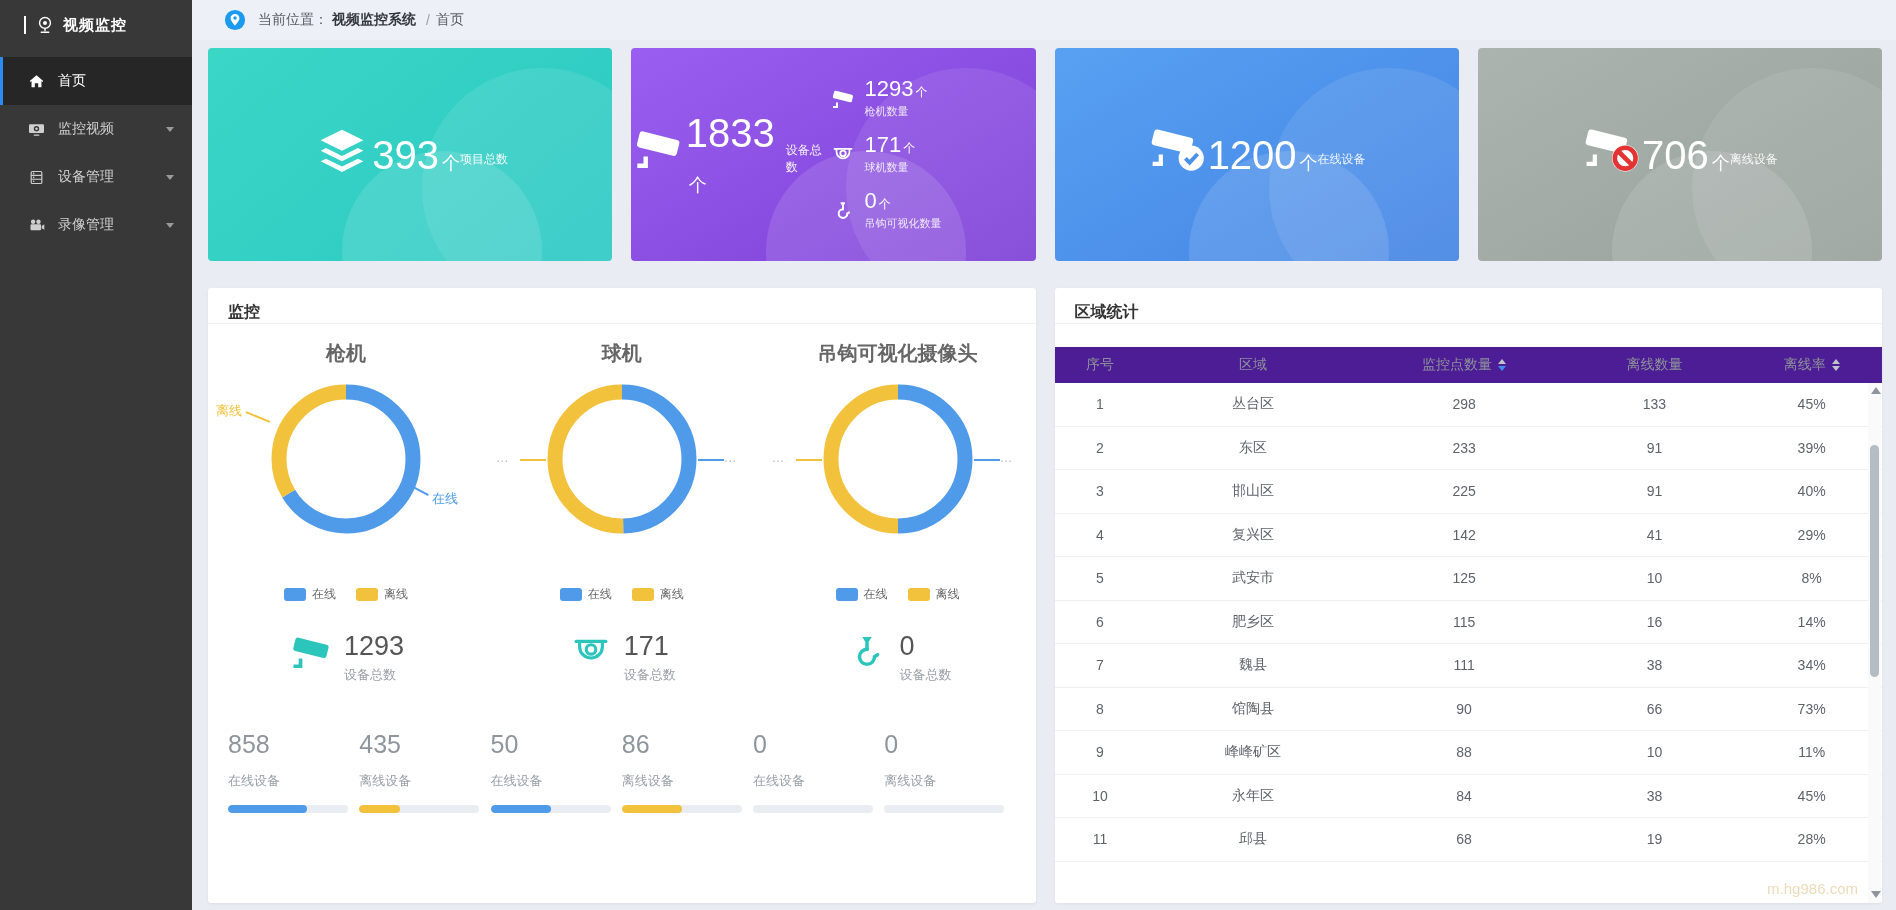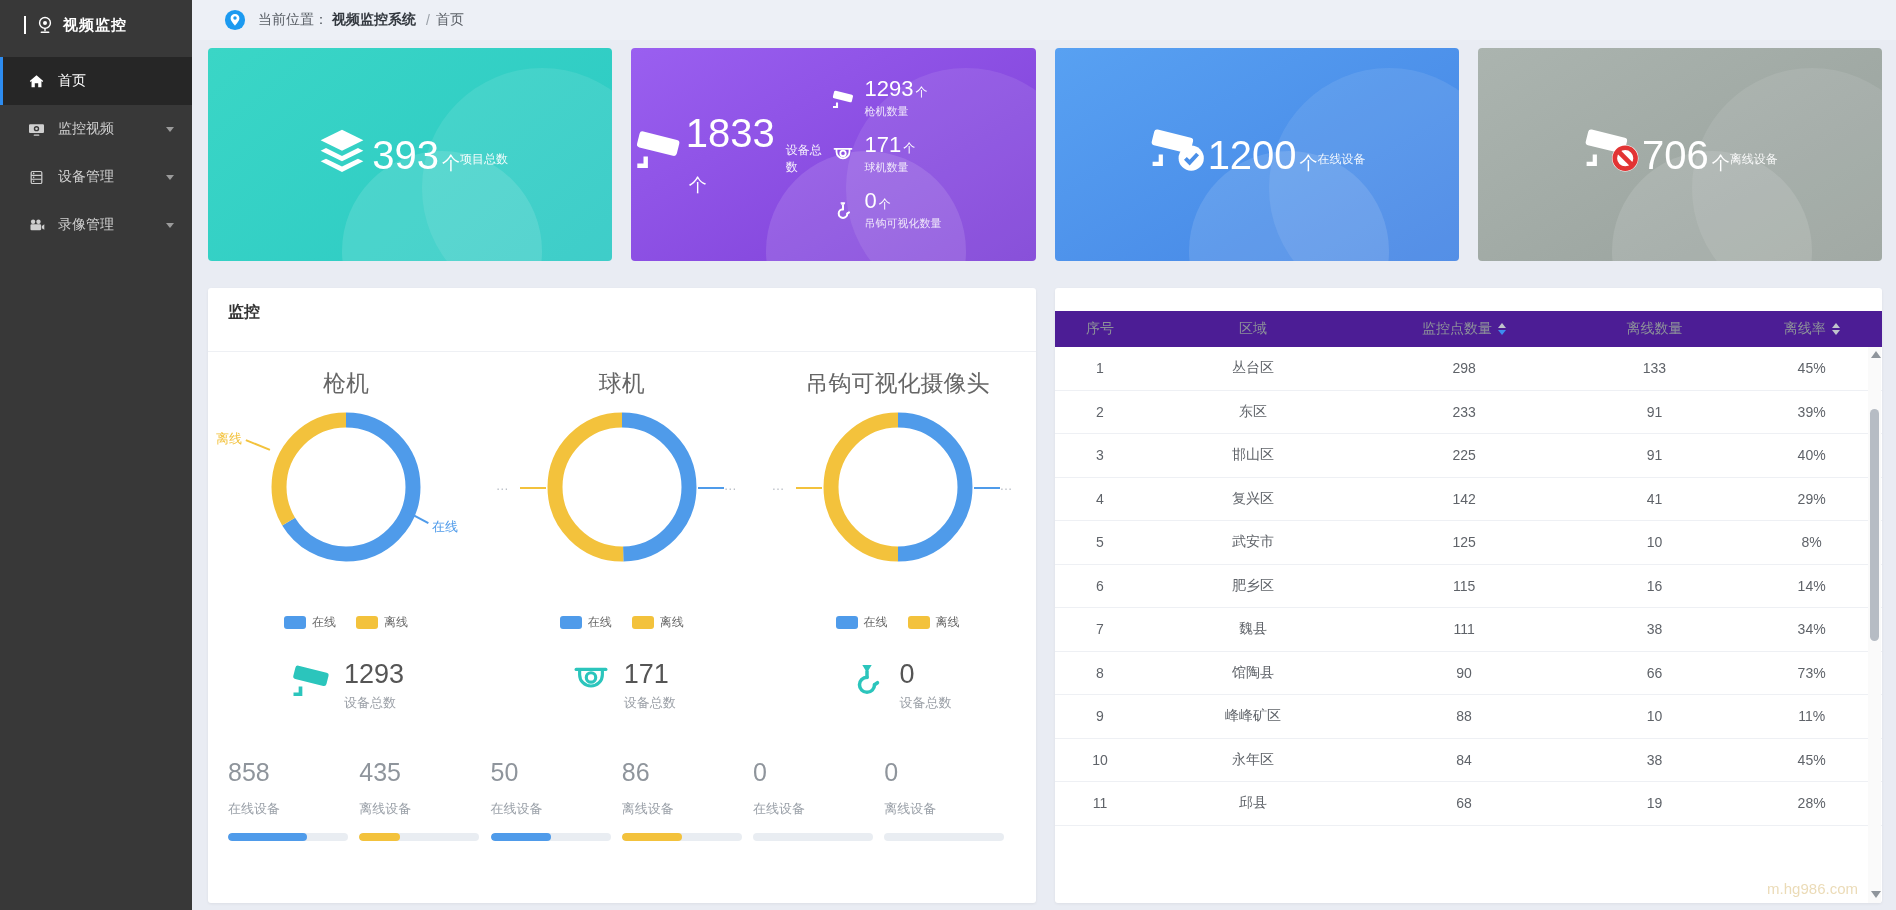--- a/index.html
+++ b/index.html
@@ -47,26 +47,26 @@
             justify-content:center;gap:15px;padding-right:10px}
   .sub{display:flex;align-items:center}
   .sub svg{width:26px;height:24px;margin:2px 9px 0 0;flex-shrink:0}
   .subv{font-size:22px;line-height:1}
   .subv span{font-size:12px;margin-left:2px}
   .subl{font-size:11px;opacity:.85;margin-top:4px}
   
   .panels{display:flex;gap:19px;margin:27px 14px 7px 16px;flex:1;min-height:0}
   .panel{flex:1;background:#fff;border-radius:3px;box-shadow:0 1px 3px rgba(0,0,0,.06);
          display:flex;flex-direction:column;min-width:0;overflow:hidden}
-  .panel h2{margin:0;padding:14px 20px 28px;font-size:16px;color:#333;
+  .panel h2{margin:0;padding:14px 20px 0;font-size:16px;color:#333;
             border-bottom:1px solid #eef0f4;font-weight:bold}
   
   .charts{display:flex;margin-top:16px}
   .chart-col{flex:1;position:relative;min-width:0}
-  .ct{text-align:center;font-size:23px;font-weight:normal;color:#666;height:28px}
+  .ct{text-align:center;font-size:20px;font-weight:bold;color:#666;height:28px}
   .donut-wrap{position:relative;height:196px;margin-top:4px}
   .donut{position:absolute;left:50%;top:12px;transform:translateX(-50%)}
   .dlab{position:absolute;font-size:13px;white-space:nowrap}
   .dline{position:absolute;height:1.5px;width:26px}
   .legend{display:flex;justify-content:center;gap:20px;margin-top:18px;
           font-size:12px;color:#666}
   .li{display:flex;align-items:center;cursor:pointer}
   .sw{width:22px;height:13px;border-radius:3px;margin-right:6px}
   .total{display:flex;justify-content:center;margin-top:30px}
   .tic{width:46px;height:42px;color:#2bc5bc;margin-right:10px}
@@ -443,20 +443,21 @@
               <div class="snum">0</div>
       <div class="slab">离线设备</div>
       <div class="bar">
         <i style="width:0%;background:#f3c23c"></i>
               </div>
             </div>
           </div>
       </section>
 
       <section class="panel">
+        <h2>区域统计</h2>
         <div class="tablewrap">
           <div class="thead" id="thead">
               <div class="th">
                 <span>序号</span>
               </div>
               <div class="th">
                 <span>区域</span>
               </div>
               <div class="th">
                 <span>监控点数量</span>

